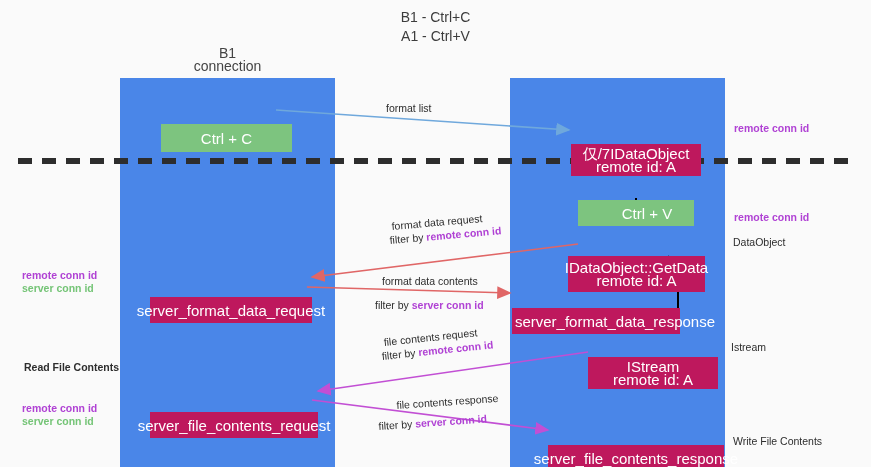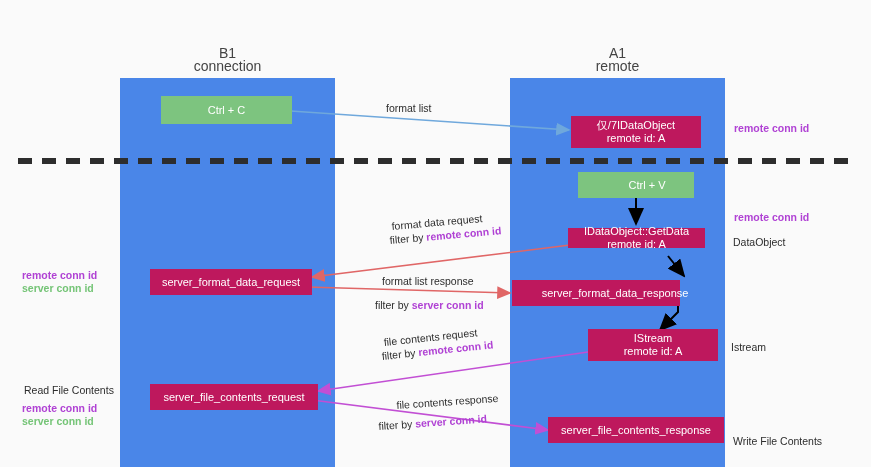--- a/index.html
+++ b/index.html
@@ -44,25 +44,26 @@
   }
 
   .node {
     position: absolute;
     display: flex;
     flex-direction: column;
     align-items: center;
     justify-content: center;
     box-sizing: border-box;
     color: #ffffff;
-    font-size: 11px;
+    font-size: 15px;
     line-height: 13px;
     text-align: center;
     padding: 2px 6px;
     white-space: pre-line;
+    margin-top: 28px;
   }
   .green  { background: #7dc47f; }
   .orange { background: #fbb košice; }
   .orange { background: #be185d; }
 
   .side-label {
     position: absolute;
     font-size: 10.5px;
     line-height: 13px;
     white-space: pre-line;
@@ -91,25 +92,25 @@
     left: 18px; top: 158px;
     width: 835px; height: 6px;
     background-image: repeating-linear-gradient(to right, #2d2d2d 0 14px, rgba(0,0,0,0) 14px 24px);
   }
 </style>
 </head>
 <body>
 
 <div id="stage">
 
+  <div id="title">B1 - Ctrl+C
+A1 - Ctrl+V</div>
 
   <div class="col-head" id="head-left">B1
 connection</div>
-  <div class="col-head" id="head-right">A1
-remote</div>
 
   <div class="col" id="col-left"></div>
   <div class="col" id="col-right"></div>
 
   <svg id="wires">
     <defs>
       <marker id="ah-blue" markerWidth="9" markerHeight="8" refX="8" refY="4" orient="auto">
         <path d="M0,0 L9,4 L0,8 z" fill="#6fa8dc"></path>
       </marker>
       <marker id="ah-red" markerWidth="9" markerHeight="8" refX="8" refY="4" orient="auto">
@@ -142,42 +143,42 @@
 
   <div class="dashline"></div>
 
   <div class="node green" style="left:161px; top:96px;  width:131px; height:28px;">Ctrl + C</div>
 
   <div class="node orange" style="left:571px; top:116px; width:130px; height:32px;">仅/7IDataObject
 remote id: A</div>
 
   <div class="node green" style="left:578px; top:172px; width:116px; height:26px;padding-left:28px;">Ctrl + V</div>
 
-  <div class="node orange" style="left:568px; top:228px; width:137px; height:20px;text-align:center;">IDataObject::GetData
+  <div class="node orange" style="left:568px; top:228px; width:137px; height:36px;text-align:center;">IDataObject::GetData
 remote id: A</div>
 
   <div class="node orange" style="left:150px; top:269px; width:162px; height:26px;">server_format_data_request</div>
 
   <div class="node orange" style="left:512px; top:280px; width:168px; height:26px;padding-left:44px;">server_format_data_response</div>
 
   <div class="node orange" style="left:588px; top:329px; width:130px; height:32px;">IStream
 remote id: A</div>
 
   <div class="node orange" style="left:548px; top:417px; width:176px; height:26px;">server_file_contents_response</div>
 
   <div class="node orange" style="left:150px; top:384px; width:168px; height:26px;">server_file_contents_request</div>
 
   <div class="edge-label" style="left:386px; top:101px;">format list</div>
 
   <div class="edge-label" style="left:391px; top:219px; transform:rotate(-5deg); transform-origin:left top;">format data request</div>
   <div class="edge-label" style="left:389px; top:233px; transform:rotate(-5deg); transform-origin:left top;">
     <span>filter by </span><span class="hl-purple">remote conn id</span>
   </div>
 
-  <div class="edge-label" style="left:382px; top:274px;">format list response</div>
+  <div class="edge-label" style="left:382px; top:274px;">format data contents</div>
   <div class="edge-label" style="left:375px; top:298px;">
     <span>filter by </span><span class="hl-purple">server conn id</span>
   </div>
 
   <div class="edge-label" style="left:383px; top:335px; transform:rotate(-6deg); transform-origin:left top;">file contents request</div>
   <div class="edge-label" style="left:381px; top:349px; transform:rotate(-6deg); transform-origin:left top;">
     <span>filter by </span><span class="hl-purple">remote conn id</span>
   </div>
 
   <div class="edge-label" style="left:396px; top:398px; transform:rotate(-4deg); transform-origin:left top;">file contents response</div>
@@ -187,17 +188,17 @@
 
   <div class="side-label lbl-purple" style="left:734px; top:122px;">remote conn id</div>
   <div class="side-label lbl-purple" style="left:734px; top:211px;">remote conn id</div>
   <div class="side-label lbl-dark" style="left:733px; top:236px;">DataObject</div>
   <div class="side-label lbl-dark" style="left:731px; top:341px;">Istream</div>
   <div class="side-label lbl-dark" style="left:733px; top:435px;">Write File Contents</div>
 
   <div class="side-label lbl-purple" style="left:22px; top:269px;">remote conn id</div>
   <div class="side-label lbl-green" style="left:22px; top:282px;">server conn id</div>
 
-  <div class="side-label lbl-dark" style="left:24px; top:384px;">Read File Contents</div>
+  <div class="side-label lbl-dark" style="left:24px; top:361px;font-weight:bold;">Read File Contents</div>
   <div class="side-label lbl-purple" style="left:22px; top:402px;">remote conn id</div>
   <div class="side-label lbl-green" style="left:22px; top:415px;">server conn id</div>
 
 </div>
 
 </body></html>

